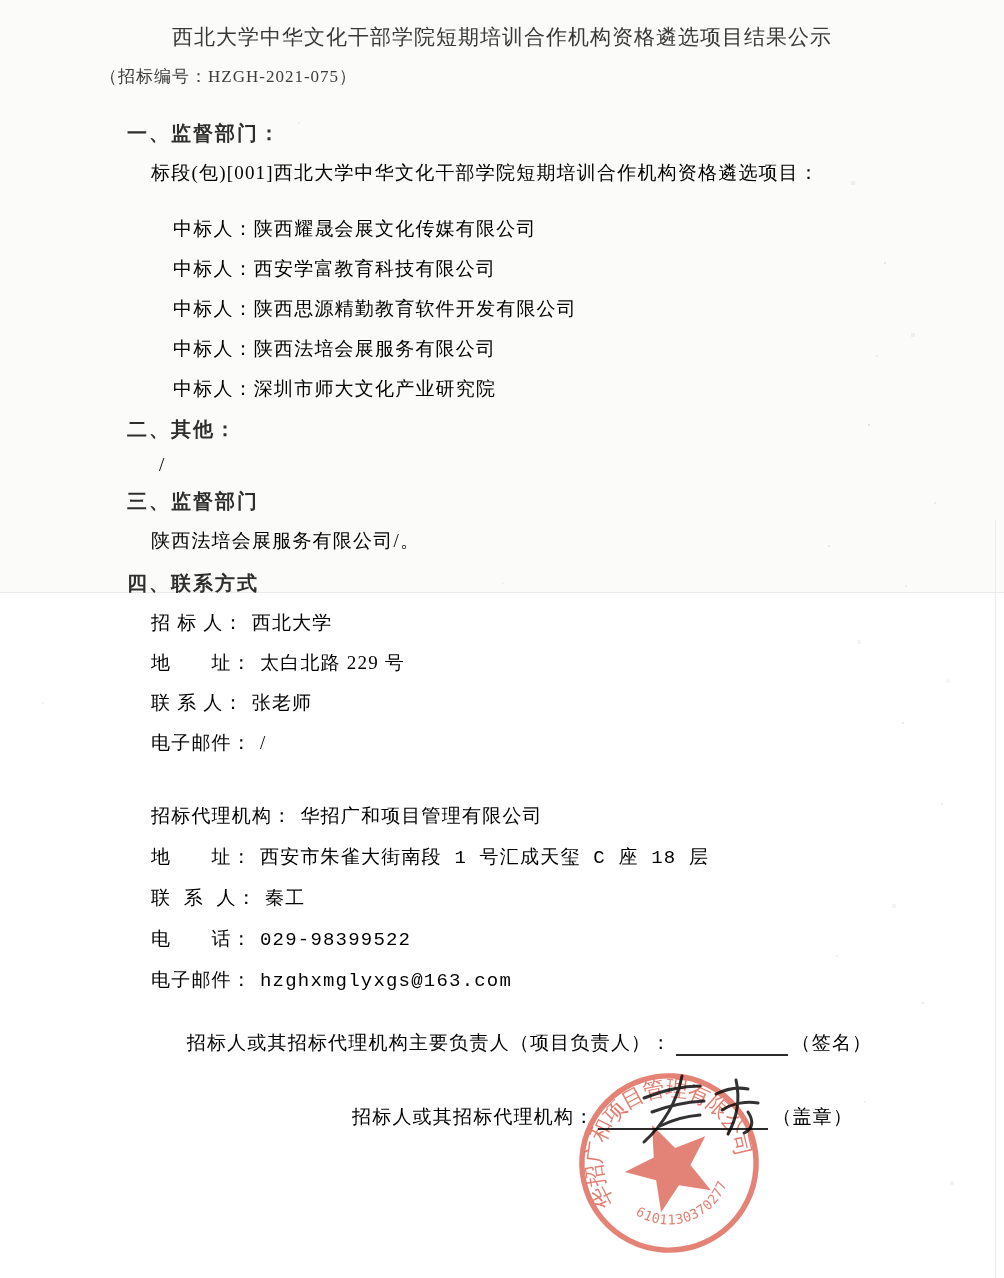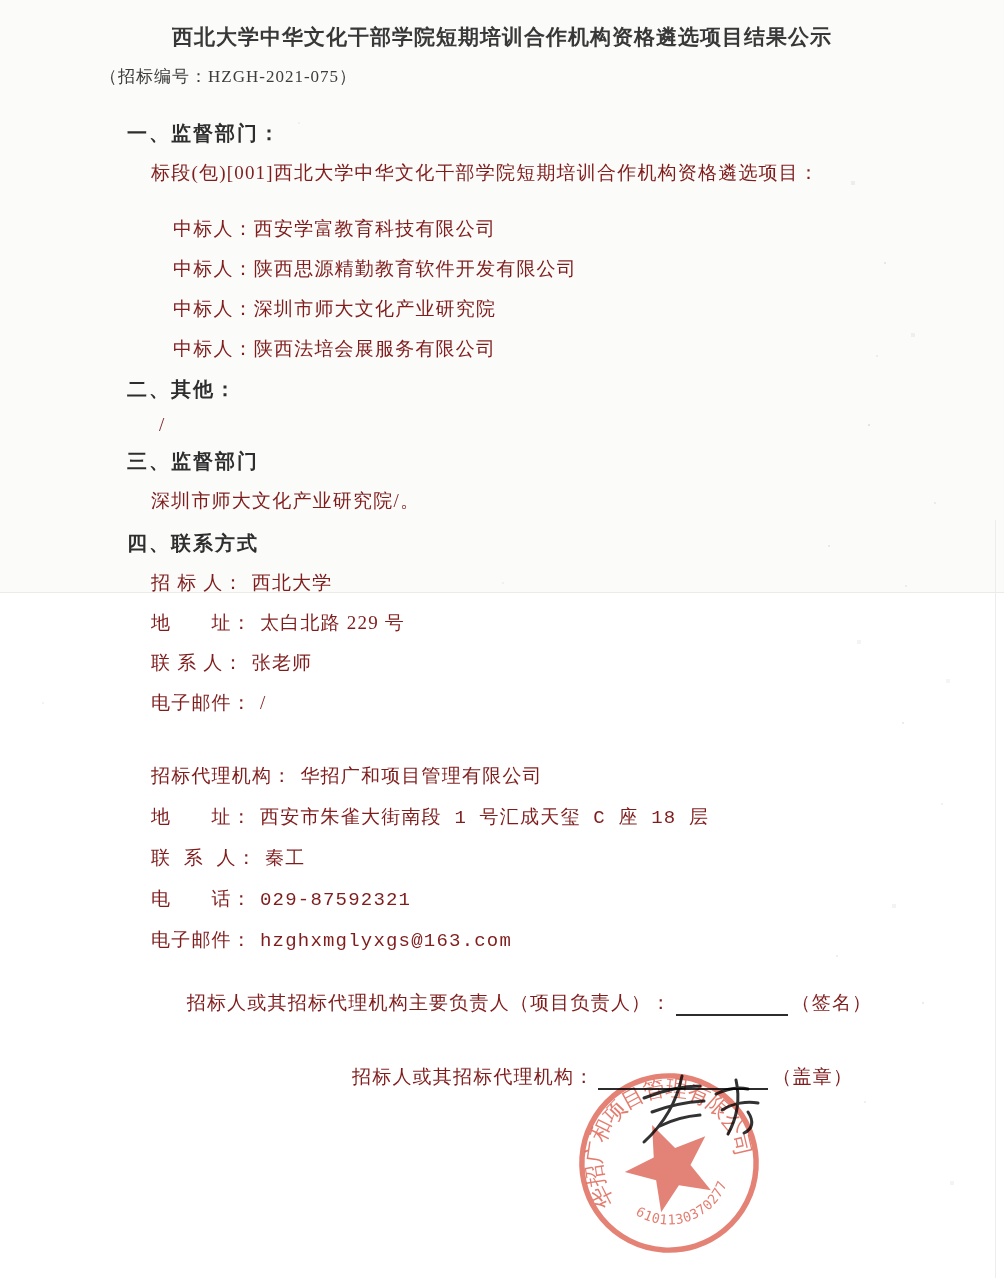--- a/index.html
+++ b/index.html
@@ -32,37 +32,37 @@
       864px 1101px 0 0 rgba(120,120,120,.11), 951px 1182px 0 1px rgba(120,120,120,.08),
       828px 545px 0 0 rgba(110,110,110,.12), 876px 355px 0 0 rgba(120,120,120,.10),
       905px 585px 0 0 rgba(120,120,120,.11), 298px 122px 0 0 rgba(120,120,120,.08),
       502px 582px 0 0 rgba(120,120,120,.08), 42px 702px 0 0 rgba(120,120,120,.09),
       836px 955px 0 0 rgba(110,110,110,.11), 947px 680px 0 1px rgba(120,120,120,.07);
   }
   
   .content{ position:relative; z-index:1; padding:24px 100px 0 127px; }
   .doc-title{
     text-align:center; font-size:21px; line-height:26px;
-    letter-spacing:1px; color:#383838; font-weight:bold;
+    letter-spacing:1px; color:#383838; font-weight:normal;
     margin-left:-27px;  
   }
   .doc-subtitle{
     text-align:left; font-size:17px; line-height:26px; letter-spacing:1px;
     margin-top:14px; margin-left:-27px; color:#3c3c3c;
   }
   .sec-heading{
     font-family:"Liberation Sans","DejaVu Sans",sans-serif;
     font-weight:bold; font-size:20px; line-height:26px;
     letter-spacing:2px; color:#2e2e2e;
   }
   .h-s1{ margin-top:30px; }
   .h-s2{ margin-top:12px; }
   .h-s3{ margin-top:10px; }
   .h-s4{ margin-top:16px; }
-  .body-line{ font-size:19px; line-height:26px; letter-spacing:1.2px; color:#7f1d1d; }
+  .body-line{ font-size:19px; line-height:26px; letter-spacing:1.2px; color:#000000; }
   .lot-line{ margin-top:14px; margin-left:24px; }
   .winner-list{ list-style:none; margin-top:30px; margin-left:46px; }
   .winner-list li{ margin-bottom:14px; }
   .slash-line{ margin-top:10px; margin-left:32px; }
   .supervise-line{ margin-top:14px; margin-left:24px; }
   .contact-block{ margin-top:14px; margin-left:24px; }
   .contact-block.agency{ margin-top:48px;font-family:Liberation Mono, monospace; }
   .contact-row{ margin-bottom:14px; white-space:nowrap; }
   .contact-row .lbl{ display:inline-block; }
   .contact-row .val{ margin-left:8px; }
@@ -95,46 +95,47 @@
 
 <div class="content">
 
   <div class="doc-title">西北大学中华文化干部学院短期培训合作机构资格遴选项目结果公示</div>
   <div class="doc-subtitle">（招标编号：HZGH-2021-075）</div>
 
   <div class="sec-heading h-s1">一、监督部门：</div>
   <div class="body-line lot-line">标段(包)[001]西北大学中华文化干部学院短期培训合作机构资格遴选项目：</div>
 
   <ul class="winner-list">
+    <li class="body-line"><span>中标人：</span><span>陕西耀晟会展文化传媒有限公司</span></li>
     <li class="body-line"><span>中标人：</span><span>西安学富教育科技有限公司</span></li>
     <li class="body-line"><span>中标人：</span><span>陕西思源精勤教育软件开发有限公司</span></li>
+    <li class="body-line"><span>中标人：</span><span>陕西法培会展服务有限公司</span></li>
     <li class="body-line"><span>中标人：</span><span>深圳市师大文化产业研究院</span></li>
-    <li class="body-line"><span>中标人：</span><span>陕西法培会展服务有限公司</span></li>
   </ul>
 
   <div class="sec-heading h-s2">二、其他：</div>
   <div class="body-line slash-line">/</div>
 
   <div class="sec-heading h-s3">三、监督部门</div>
-  <div class="body-line supervise-line">深圳市师大文化产业研究院/。</div>
+  <div class="body-line supervise-line">陕西法培会展服务有限公司/。</div>
 
   <div class="sec-heading h-s4">四、联系方式</div>
 
   <div class="contact-block tenderer">
     <div class="body-line contact-row"><span class="lbl">招 标 人：</span><span class="val">西北大学</span></div>
     <div class="body-line contact-row"><span class="lbl">地　　址：</span><span class="val">太白北路 229 号</span></div>
     <div class="body-line contact-row"><span class="lbl">联 系 人：</span><span class="val">张老师</span></div>
     <div class="body-line contact-row"><span class="lbl">电子邮件：</span><span class="val">/</span></div>
   </div>
 
   <div class="contact-block agency">
     <div class="body-line contact-row"><span class="lbl">招标代理机构：</span><span class="val">华招广和项目管理有限公司</span></div>
     <div class="body-line contact-row"><span class="lbl">地　　址：</span><span class="val">西安市朱雀大街南段 1 号汇成天玺 C 座 18 层</span></div>
     <div class="body-line contact-row"><span class="lbl">联 系 人：</span><span class="val">秦工</span></div>
-    <div class="body-line contact-row"><span class="lbl">电　　话：</span><span class="val">029-87592321</span></div>
+    <div class="body-line contact-row"><span class="lbl">电　　话：</span><span class="val">029-98399522</span></div>
     <div class="body-line contact-row"><span class="lbl">电子邮件：</span><span class="val">hzghxmglyxgs@163.com</span></div>
   </div>
 
   <div class="body-line sig-row1">
     <span>招标人或其招标代理机构主要负责人（项目负责人）：</span><span class="sig-underline u1"></span><span>（签名）</span>
   </div>
 
   <div class="body-line sig-row2">
     <span>招标人或其招标代理机构：</span><span class="sig-underline u2"></span><span>（盖章）</span>
   </div>

